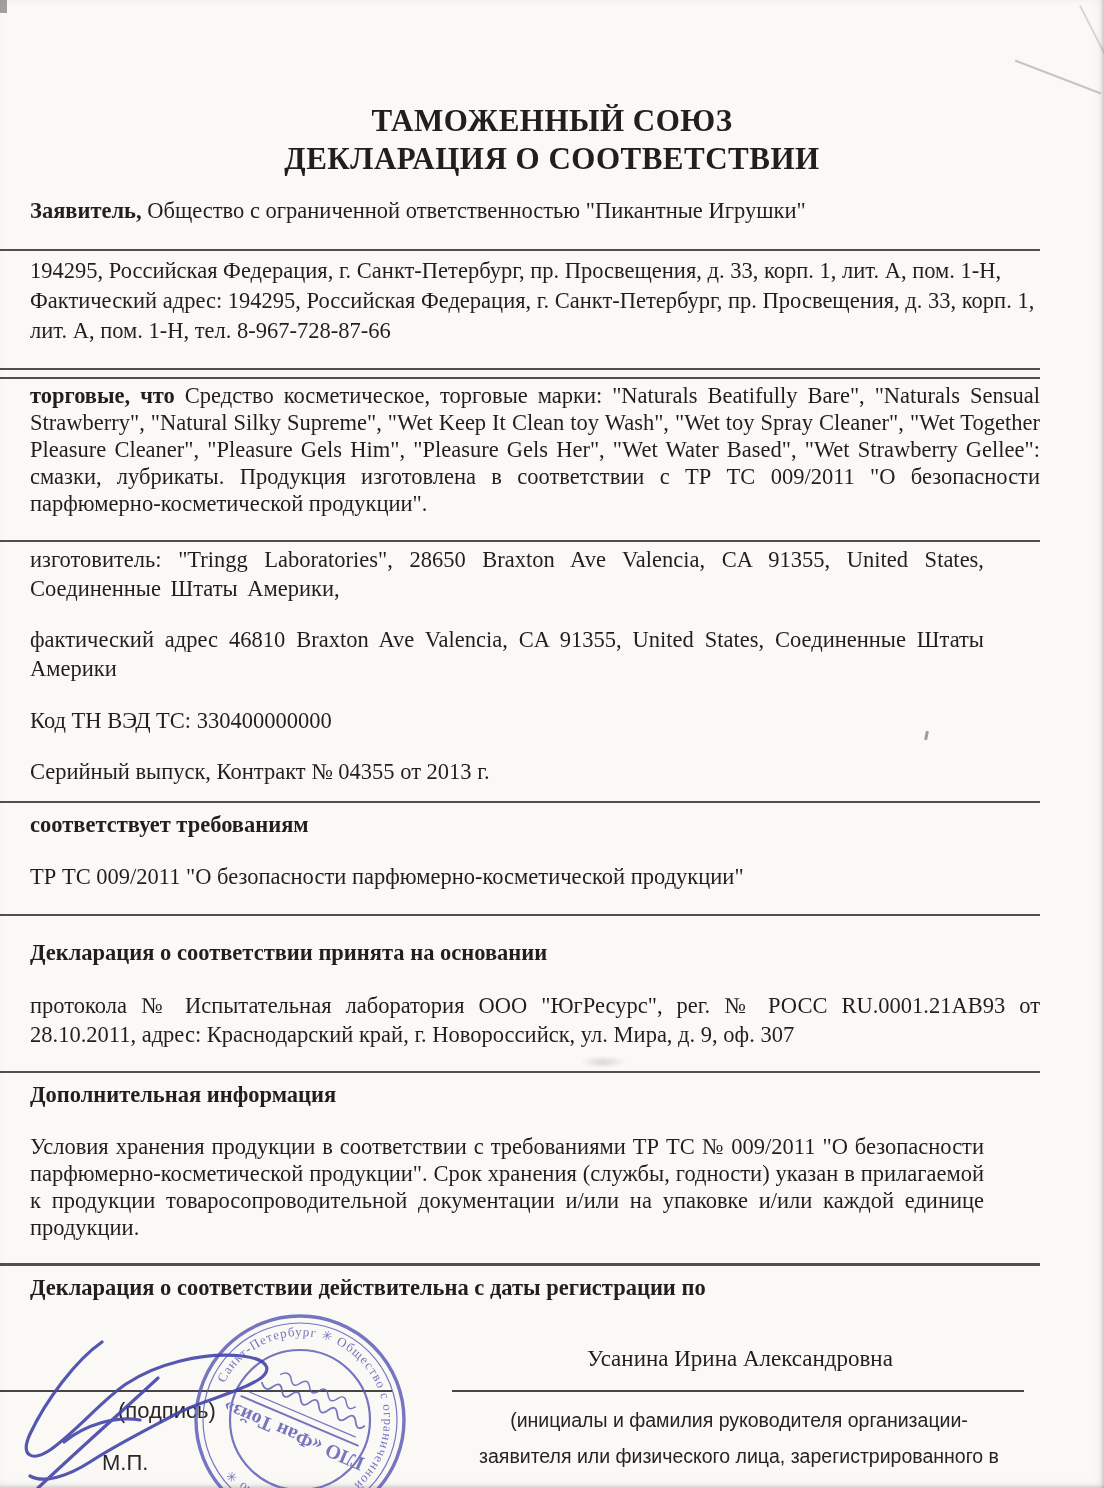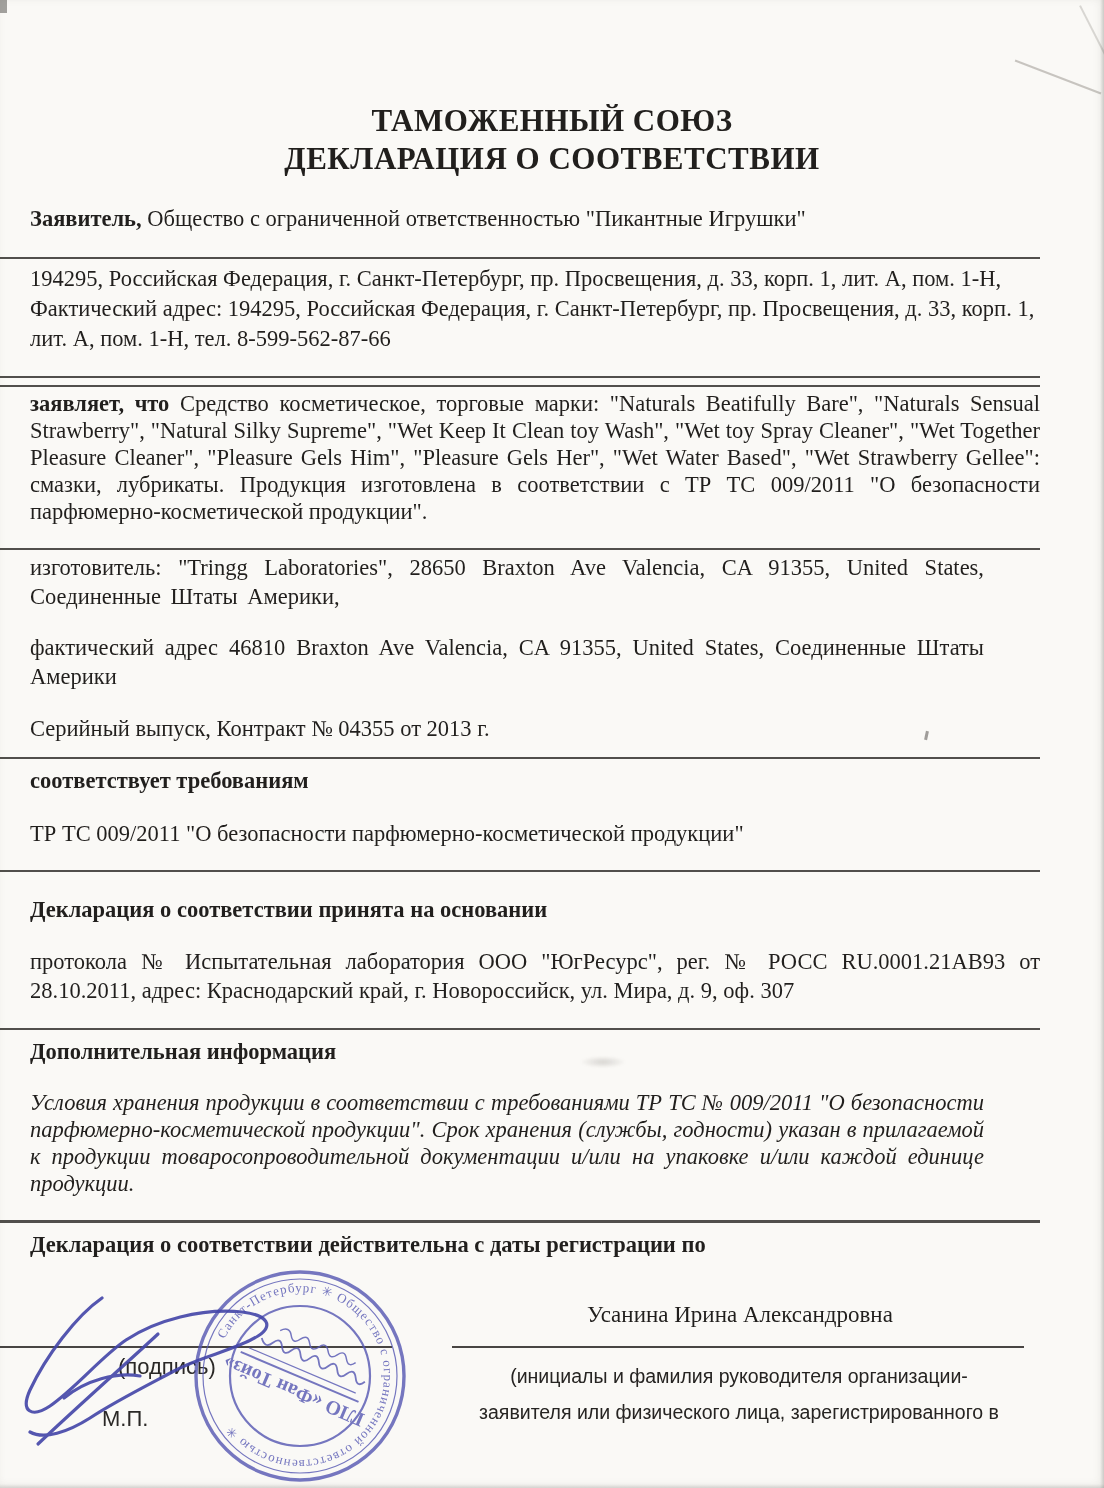--- a/index.html
+++ b/index.html
@@ -14,29 +14,29 @@
     box-shadow:inset -3px -2px 8px rgba(70,65,60,.10);
   }
   
   .title{margin:102px 0 0;text-align:center;font-weight:bold;font-size:31px;line-height:38px;letter-spacing:.5px;}
   .title span{display:block;}
   .row{padding:0 64px 0 30px;font-size:22.5px;line-height:30px;}
   .lead{font-weight:bold;}
   .just{text-align:justify;}
   .rule{width:1040px;border-top:2px solid rgba(44,41,38,.82);height:0;}
   .rule.thick{border-top-width:3px;}
-  .mt26{margin-top:26px}.mt8{margin-top:8px}.mt5{margin-top:5px}.mt1{margin-top:1px}
+  .mt26{margin-top:18px}.mt8{margin-top:8px}.mt5{margin-top:5px}.mt1{margin-top:1px}
   .mt3{margin-top:3px}.mt2{margin-top:7px}.mt0{margin-top:0}.mt10{margin-top:10px}
   .mt6{margin-top:6px}.mt4{}
   .mtm8{margin-top:-8px}
   .address{line-height:30px;}
   .declare{line-height:27px;}
   .manu{line-height:29px;padding-right:120px;word-spacing:4px;}
   .plain{line-height:29px;}
-  .add-text{line-height:27px;padding-right:120px;font-style:italic;}
+  .add-text{line-height:27px;padding-right:120px;}
   .bold-row{font-weight:bold;}
   
   .sig-area{position:relative;height:260px;margin-top:0;}
   .sig-line-left{position:absolute;left:0;top:64px;width:392px;border-top:2px solid rgba(40,38,35,.85);}
   .sig-line-right{position:absolute;left:452px;top:64px;width:572px;border-top:2px solid rgba(40,38,35,.85);}
   .sign-caption{position:absolute;left:118px;top:72px;font-family:"Liberation Sans",sans-serif;font-size:22px;color:#2a2826;}
   .mp{position:absolute;left:102px;top:124px;font-family:"Liberation Sans",sans-serif;font-size:22px;color:#2a2826;}
   .head-name{position:absolute;left:450px;top:20px;width:580px;text-align:center;font-size:23px;}
   .name-caption{position:absolute;left:414px;top:76px;width:650px;text-align:center;
     font-family:"Liberation Sans",sans-serif;font-size:19.5px;line-height:36px;color:#262422;}
@@ -70,33 +70,34 @@
     <span>ТАМОЖЕННЫЙ СОЮЗ</span>
     <span>ДЕКЛАРАЦИЯ О СООТВЕТСТВИИ</span>
   </div>
 
   <p class="row mt26">
     <span class="lead">Заявитель,</span>
     <span>Общество с ограниченной ответственностью "Пикантные Игрушки"</span>
   </p>
   <div class="rule mt8"></div>
 
-  <p class="row address mt5">194295, Российская Федерация, г. Санкт-Петербург, пр. Просвещения, д. 33, корп. 1, лит. А, пом. 1-Н, Фактический адрес: 194295, Российская Федерация, г. Санкт-Петербург, пр. Просвещения, д. 33, корп. 1, лит. А, пом. 1-Н, тел. 8-599-562-87-66</p>
+  <p class="row address mt5">194295, Российская Федерация, г. Санкт-Петербург, пр. Просвещения, д. 33, корп. 1, лит. А, пом. 1-Н, Фактический адрес: 194295, Российская Федерация, г. Санкт-Петербург, пр. Просвещения, д. 33, корп. 1, лит. А, пом. 1-Н, тел. 8-967-728-87-66</p>
   <div class="rule mt1"></div>
 
   <div class="rule mt2"></div>
 
   <p class="row just declare mt3">
-    <span class="lead">заявляет, что</span>
+    <span class="lead">торговые, что</span>
     <span>Средство косметическое, торговые марки: "Naturals Beatifully Bare", "Naturals Sensual Strawberry", "Natural Silky Supreme", "Wet Keep It Clean toy Wash", "Wet toy Spray Cleaner", "Wet Together Pleasure Cleaner", "Pleasure Gels Him", "Pleasure Gels Her", "Wet Water Based", "Wet Strawberry Gellee": смазки, лубрикаты. Продукция изготовлена в соответствии с ТР ТС 009/2011 "О безопасности парфюмерно-косметической продукции".</span>
   </p>
   <div class="rule mt0"></div>
 
   <p class="row just manu mt3">изготовитель: "Tringg Laboratories", 28650 Braxton Ave Valencia, CA 91355, United States, Соединенные Штаты Америки,</p>
   <p class="row just manu mt0">фактический адрес 46810 Braxton Ave Valencia, CA 91355, United States, Соединенные Штаты Америки</p>
+  <p class="row plain mt0">Код ТН ВЭД ТС: 330400000000</p>
   <p class="row plain mt0">Серийный выпуск, Контракт № 04355 от 2013 г.</p>
   <div class="rule mtm8"></div>
 
   <p class="row bold-row mt2">соответствует требованиям</p>
   <p class="row plain mt10">ТР ТС 009/2011 "О безопасности парфюмерно-косметической продукции"</p>
   <div class="rule mt6"></div>
 
   <p class="row bold-row mt4">Декларация о соответствии принята на основании</p>
   <p class="row just plain mt10">протокола № Испытательная лаборатория ООО "ЮгРесурс", рег. № РОСС RU.0001.21АВ93 от 28.10.2011, адрес: Краснодарский край, г. Новороссийск, ул. Мира, д. 9, оф. 307</p>
   <div class="rule mt2"></div>

